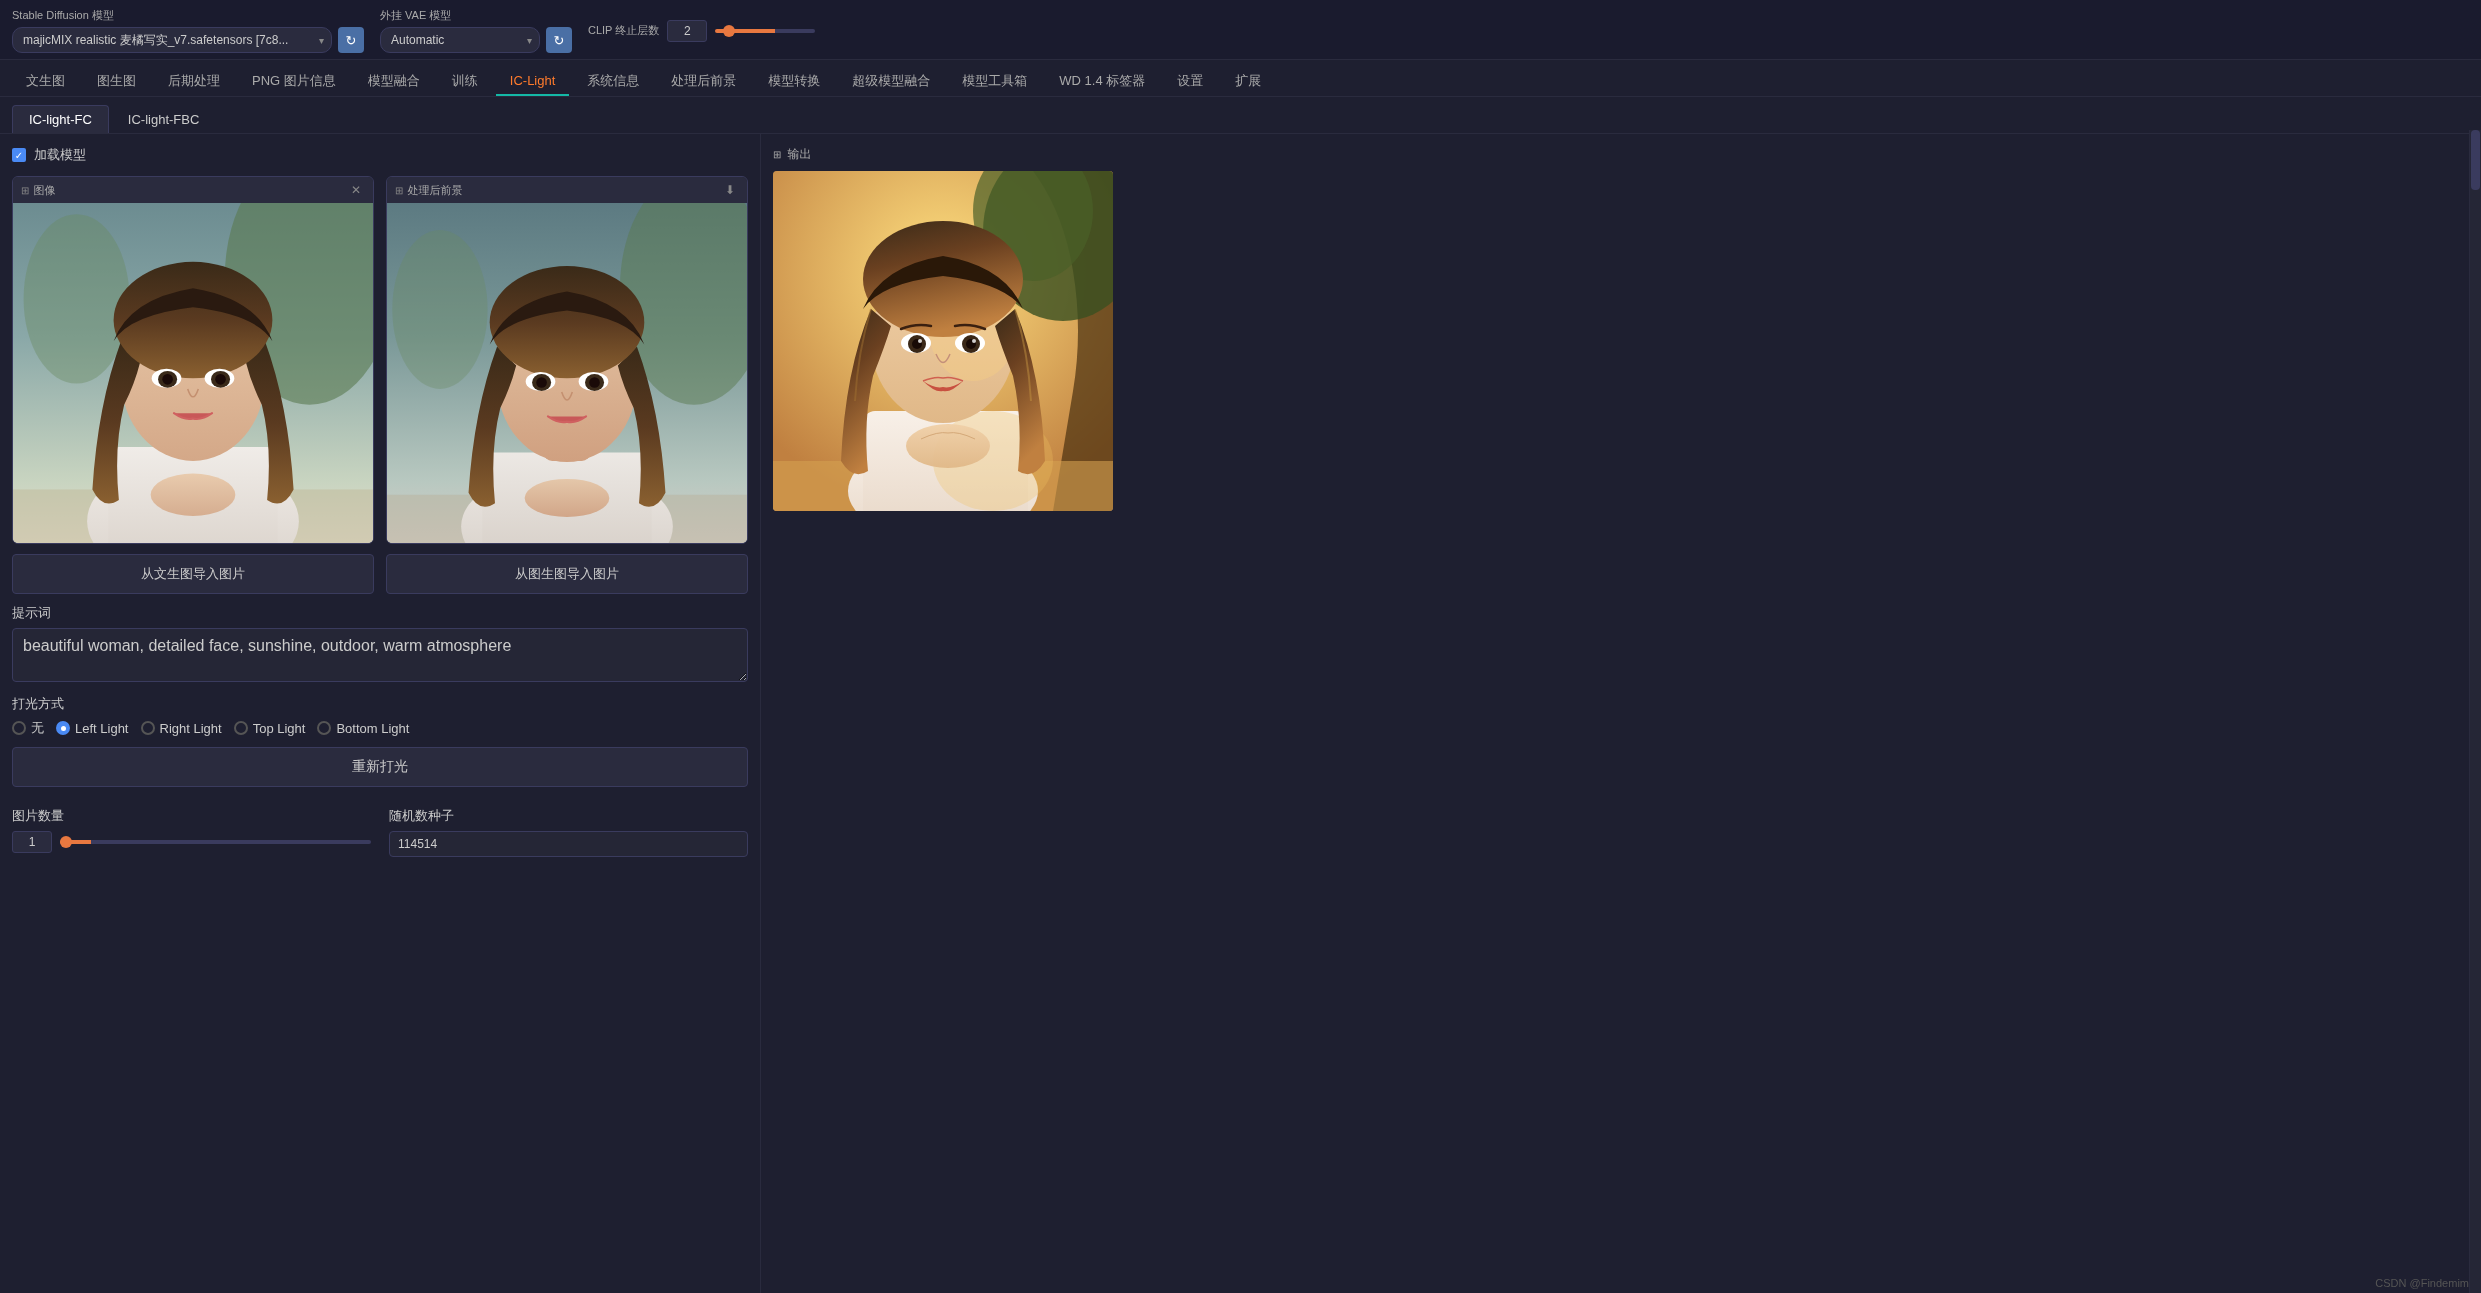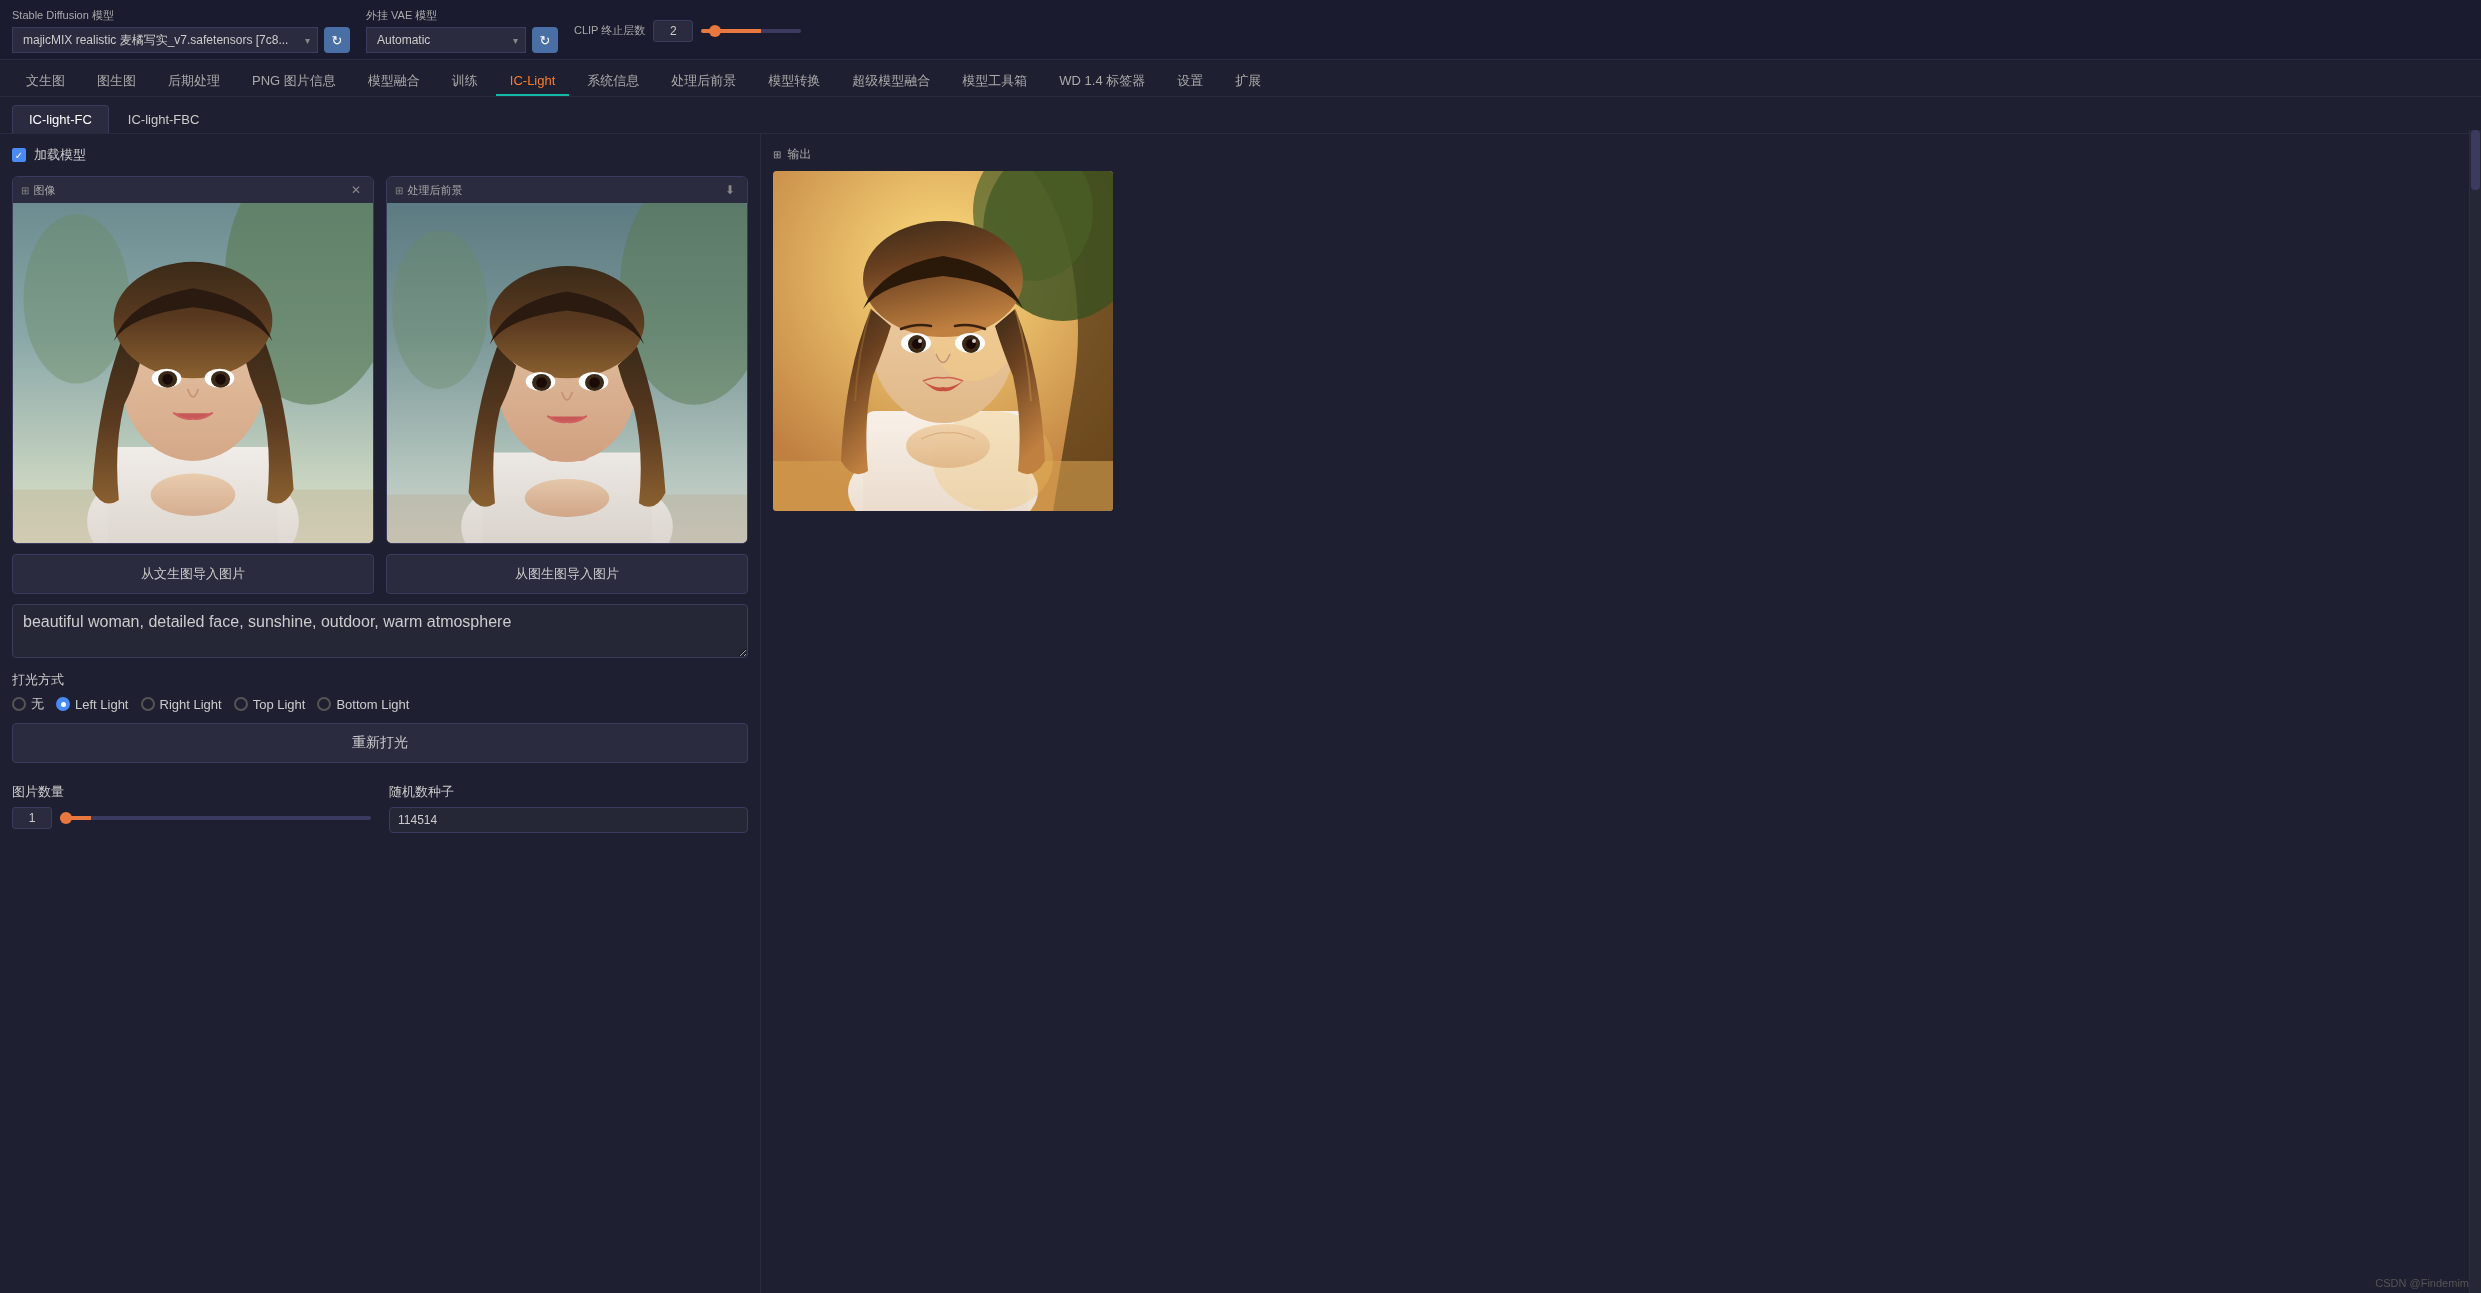--- a/index.html
+++ b/index.html
@@ -21,22 +21,22 @@
       gap: 16px;
       border-bottom: 1px solid #2a2b3e;
     }
     .top-bar-section { display: flex; flex-direction: column; gap: 4px; }
     .top-bar-label { font-size: 11px; color: #aaa; }
     .model-select-row { display: flex; align-items: center; gap: 6px; }
     .model-select {
       background: #2a2b3e;
       border: 1px solid #3a3b5e;
       color: #ccc;
-      padding: 5px 28px 5px 10px;
-      border-radius: 0;
+      padding: 5px 42px 5px 10px;
+      border-radius: 10px;
       font-size: 12px;
       appearance: none;
       cursor: pointer;
       min-width: 200px;
     }
     .select-wrapper { position: relative; display: inline-block; }
     .select-wrapper::after {
       content: '▾';
       position: absolute;
       right: 8px;
@@ -639,20 +639,21 @@
       </div>
     </div>
 
     
     <div class="import-btn-row">
       <button class="btn-import">从文生图导入图片</button>
       <button class="btn-import">从图生图导入图片</button>
     </div>
 
     
+    <div class="section-label">提示词</div>
     <textarea class="prompt-textarea" style="">beautiful woman, detailed face, sunshine, outdoor, warm atmosphere</textarea>
 
     
     <div class="section-label">打光方式</div>
     <div class="lighting-row">
       <label class="radio-option">
         <div class="radio-circle"></div>
         <span class="radio-label">无</span>
       </label>
       <label class="radio-option">

